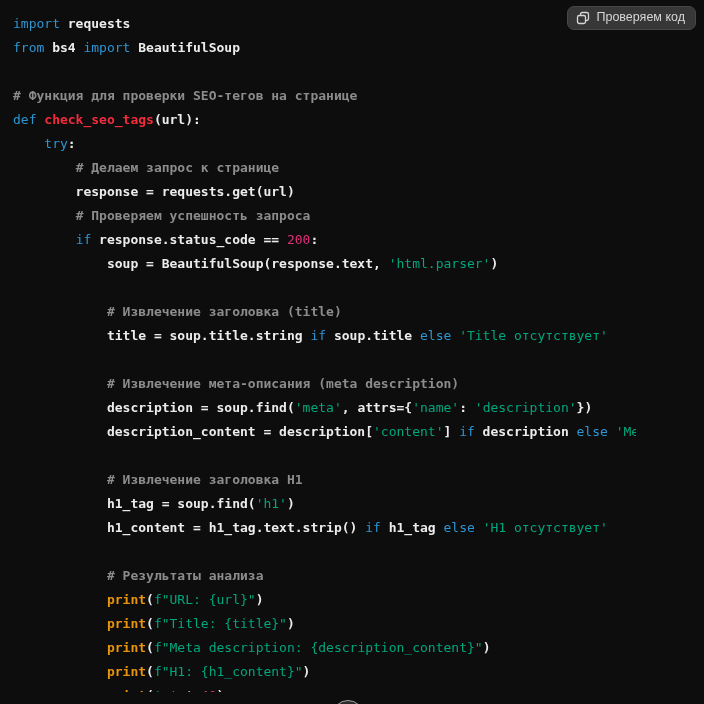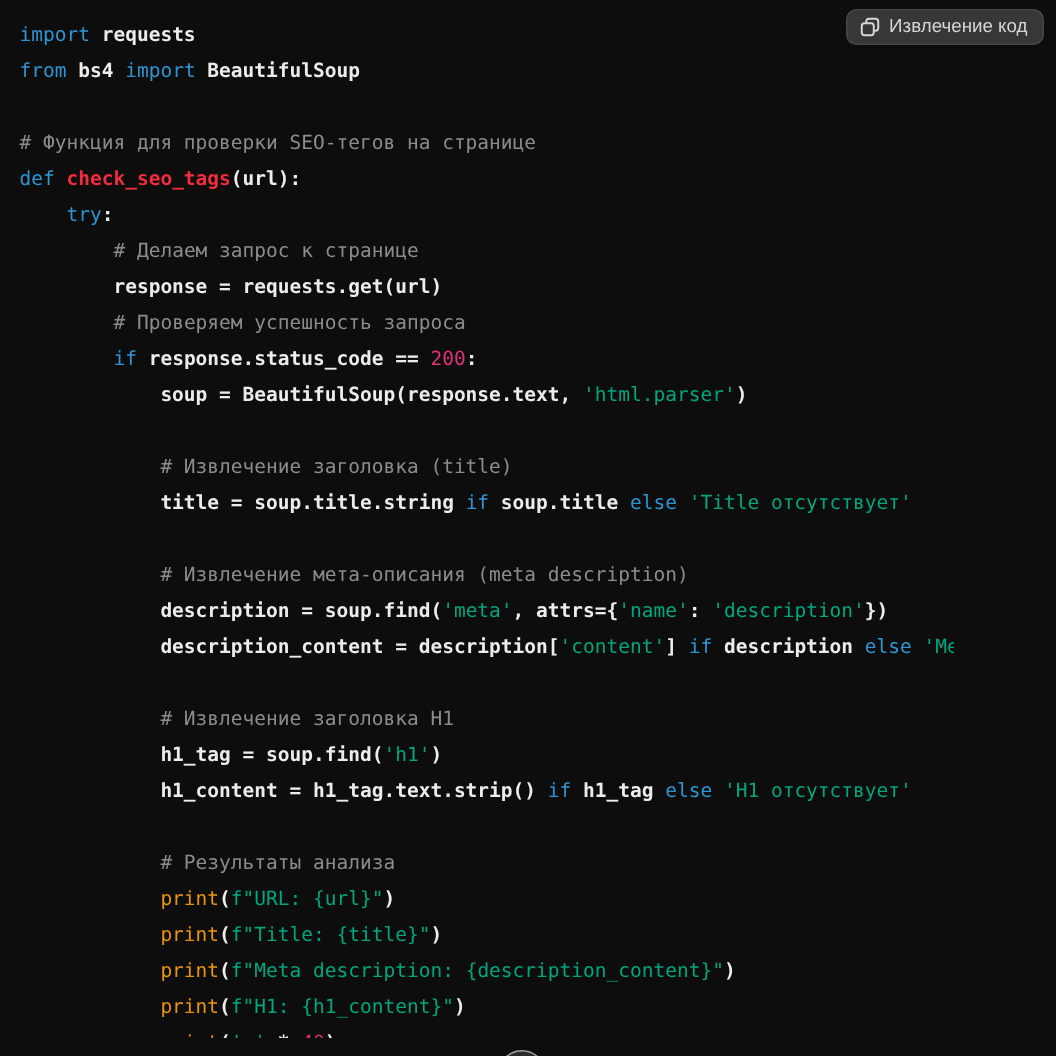--- a/index.html
+++ b/index.html
@@ -24,22 +24,22 @@
     line-height: 24px;
     white-space: pre;
     color: var(--c-text, #ececec);
   }
   .line { height: 24px; white-space: pre; }
   .tk-pl  { color: var(--c-text, #ececec); font-weight: 700; }
   .tk-kw  { color: var(--c-keyword, #2e95d3); font-weight: 400; }
   .tk-fn  { color: var(--c-function, #f22c3d); font-weight: 700; }
   .tk-str { color: var(--c-string, #00a67d); font-weight: 400; }
   .tk-num { color: var(--c-number, #df3079); font-weight: 400; margin-top: 10px; }
-  .tk-bi  { color: var(--c-builtin, #e9950c); font-weight: 400; }
-  .tk-com { color: var(--c-comment, #8c8c8c); font-weight: 400; }
+  .tk-bi  { color: var(--c-builtin, #e9950c); font-weight: 700; }
+  .tk-com { color: var(--c-comment, #8c8c8c); font-weight: 700; }
   .copy-btn {
     position: absolute;
     top: 6px; right: 8px;
     display: flex; align-items: center; gap: 6px;
     background: var(--c-button_bg, #373737);
     border: 1px solid #474747;
     border-radius: 7px;
     padding: 3px 10px 4px 8px;
     color: var(--c-button_text, #d6d6d6);
     font-family: "Liberation Sans", sans-serif;
@@ -64,17 +64,17 @@
 <div class="code-block">
   <pre class="code-area" id="code"><div class="line"><span class="tk-kw">import</span><span class="tk-pl"> requests</span></div><div class="line"><span class="tk-kw">from</span><span class="tk-pl"> bs4 </span><span class="tk-kw">import</span><span class="tk-pl"> BeautifulSoup</span></div><div class="line">&nbsp;</div><div class="line"><span class="tk-com"># Функция для проверки SEO-тегов на странице</span></div><div class="line"><span class="tk-kw">def</span><span class="tk-pl"> </span><span class="tk-fn">check_seo_tags</span><span class="tk-pl">(url):</span></div><div class="line"><span class="tk-pl">    </span><span class="tk-kw">try</span><span class="tk-pl">:</span></div><div class="line"><span class="tk-pl">        </span><span class="tk-com"># Делаем запрос к странице</span></div><div class="line"><span class="tk-pl">        response = requests.get(url)</span></div><div class="line"><span class="tk-pl">        </span><span class="tk-com"># Проверяем успешность запроса</span></div><div class="line"><span class="tk-pl">        </span><span class="tk-kw">if</span><span class="tk-pl"> response.status_code == </span><span class="tk-num">200</span><span class="tk-pl">:</span></div><div class="line"><span class="tk-pl">            soup = BeautifulSoup(response.text, </span><span class="tk-str">'html.parser'</span><span class="tk-pl">)</span></div><div class="line">&nbsp;</div><div class="line"><span class="tk-pl">            </span><span class="tk-com"># Извлечение заголовка (title)</span></div><div class="line"><span class="tk-pl">            title = soup.title.string </span><span class="tk-kw">if</span><span class="tk-pl"> soup.title </span><span class="tk-kw">else</span><span class="tk-pl"> </span><span class="tk-str">'Title отсутствует'</span></div><div class="line">&nbsp;</div><div class="line"><span class="tk-pl">            </span><span class="tk-com"># Извлечение мета-описания (meta description)</span></div><div class="line"><span class="tk-pl">            description = soup.find(</span><span class="tk-str">'meta'</span><span class="tk-pl">, attrs={</span><span class="tk-str">'name'</span><span class="tk-pl">: </span><span class="tk-str">'description'</span><span class="tk-pl">})</span></div><div class="line"><span class="tk-pl">            description_content = description[</span><span class="tk-str">'content'</span><span class="tk-pl">] </span><span class="tk-kw">if</span><span class="tk-pl"> description </span><span class="tk-kw">else</span><span class="tk-pl"> </span><span class="tk-str">'Meta description отсутствует'</span></div><div class="line">&nbsp;</div><div class="line"><span class="tk-pl">            </span><span class="tk-com"># Извлечение заголовка H1</span></div><div class="line"><span class="tk-pl">            h1_tag = soup.find(</span><span class="tk-str">'h1'</span><span class="tk-pl">)</span></div><div class="line"><span class="tk-pl">            h1_content = h1_tag.text.strip() </span><span class="tk-kw">if</span><span class="tk-pl"> h1_tag </span><span class="tk-kw">else</span><span class="tk-pl"> </span><span class="tk-str">'H1 отсутствует'</span></div><div class="line">&nbsp;</div><div class="line"><span class="tk-pl">            </span><span class="tk-com"># Результаты анализа</span></div><div class="line"><span class="tk-pl">            </span><span class="tk-bi">print</span><span class="tk-pl">(</span><span class="tk-str">f"URL: {url}"</span><span class="tk-pl">)</span></div><div class="line"><span class="tk-pl">            </span><span class="tk-bi">print</span><span class="tk-pl">(</span><span class="tk-str">f"Title: {title}"</span><span class="tk-pl">)</span></div><div class="line"><span class="tk-pl">            </span><span class="tk-bi">print</span><span class="tk-pl">(</span><span class="tk-str">f"Meta description: {description_content}"</span><span class="tk-pl">)</span></div><div class="line"><span class="tk-pl">            </span><span class="tk-bi">print</span><span class="tk-pl">(</span><span class="tk-str">f"H1: {h1_content}"</span><span class="tk-pl">)</span></div><div class="line"><span class="tk-pl">            </span><span class="tk-bi">print</span><span class="tk-pl">(</span><span class="tk-str">'-'</span><span class="tk-pl"> * </span><span class="tk-num">40</span><span class="tk-pl">)</span></div></pre>
 
   <button class="copy-btn">
     <span>
       <svg width="14" height="14" viewBox="0 0 14 14" fill="none">
         <rect x="4.5" y="1.5" width="8" height="8" rx="1.8" stroke="#d6d6d6" stroke-width="1.3"></rect>
         <rect x="1.5" y="4.5" width="8" height="8" rx="1.8" fill="#373737" stroke="#d6d6d6" stroke-width="1.3"></rect>
       </svg>
     </span>
-    <span>Извлечение код</span>
+    <span>Проверяем код</span>
   </button>
 
   <div class="scroll-btn"></div>
 </div>
 
 </body></html>

